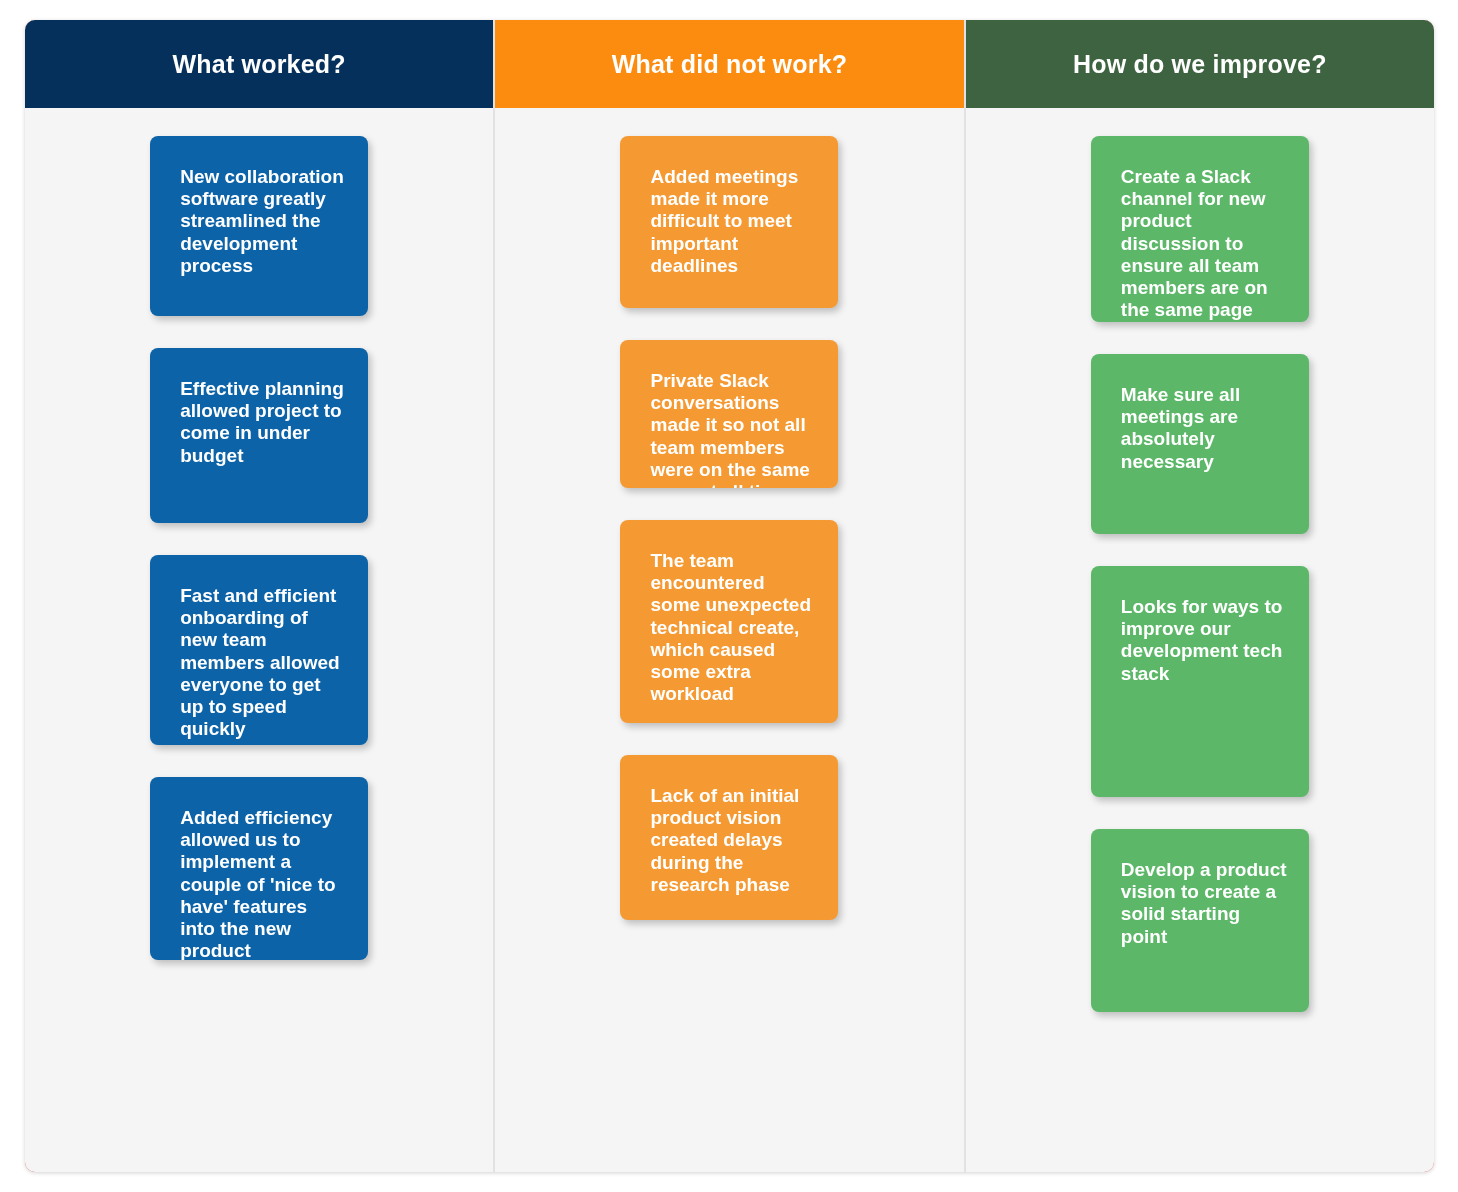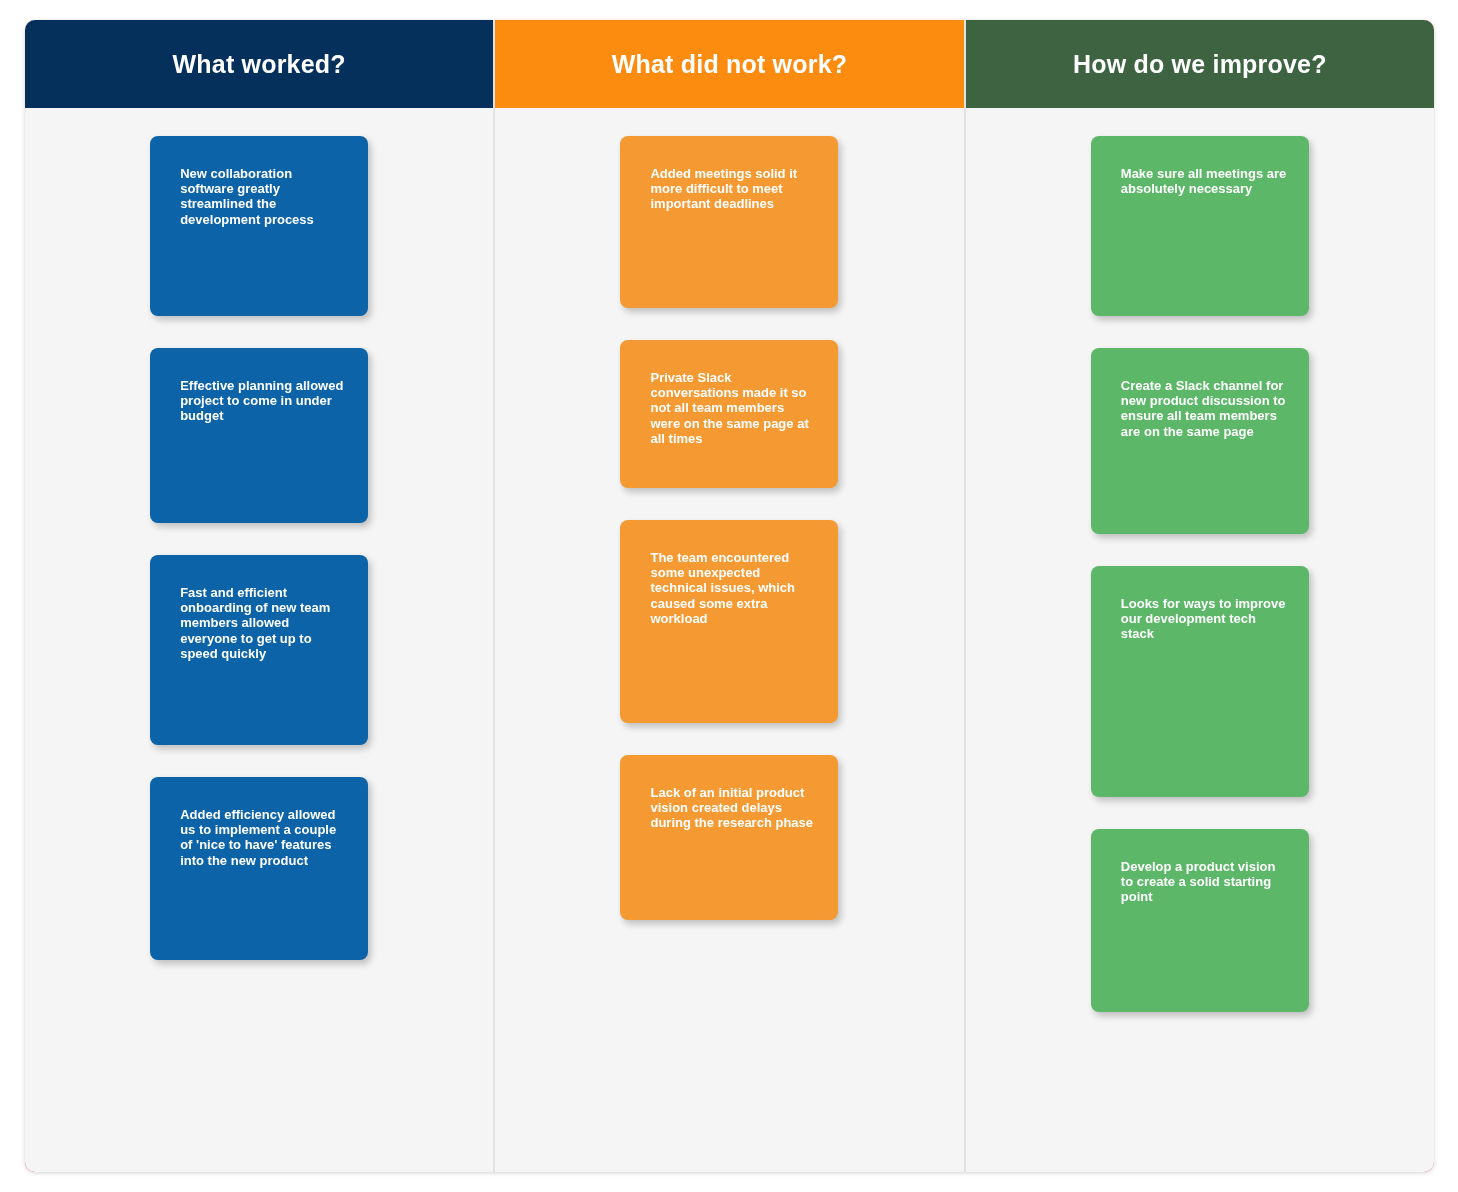--- a/index.html
+++ b/index.html
@@ -57,21 +57,21 @@
     display: flex;
     flex-direction: column;
     align-items: center;
   }
 
   .card {
     width: 218px;
     border-radius: 8px;
     padding: 30px 22px 0 30px;
     color: #ffffff;
-    font-size: 13px;
+    font-size: 19px;
     line-height: 1.17;
     font-weight: bold;
     box-shadow: 3px 4px 7px rgba(0,0,0,0.22);
     margin-bottom: 32px;
     overflow: hidden;
     word-wrap: break-word;
   }
 
   .card-text {
     display: block;
@@ -99,43 +99,43 @@
           <span class="card-text">Added efficiency allowed us to implement a couple of 'nice to have' features into the new product</span>
         </div>
       </div>
     </div>
     <div class="column">
       <div class="column-header" style="background: rgb(251, 140, 16);">
         <span>What did not work?</span>
       </div>
       <div class="column-body">
         <div class="card" style="background: rgb(245, 154, 51); color: rgb(255, 255, 255); height: 172px;">
-          <span class="card-text">Added meetings solid it more difficult to meet important deadlines</span>
+          <span class="card-text">Added meetings made it more difficult to meet important deadlines</span>
         </div>
         <div class="card" style="background: rgb(245, 154, 51); color: rgb(255, 255, 255); height: 148px;">
           <span class="card-text">Private Slack conversations made it so not all team members were on the same page at all times</span>
         </div>
         <div class="card" style="background: rgb(245, 154, 51); color: rgb(255, 255, 255); height: 203px;">
-          <span class="card-text">The team encountered some unexpected technical issues, which caused some extra workload</span>
+          <span class="card-text">The team encountered some unexpected technical create, which caused some extra workload</span>
         </div>
         <div class="card" style="background: rgb(245, 154, 51); color: rgb(255, 255, 255); height: 165px;">
           <span class="card-text">Lack of an initial product vision created delays during the research phase</span>
         </div>
       </div>
     </div>
     <div class="column">
       <div class="column-header" style="background: rgb(61, 99, 64);">
         <span>How do we improve?</span>
       </div>
       <div class="column-body">
+        <div class="card" style="background: rgb(92, 184, 104); color: rgb(255, 255, 255); height: 186px;">
+          <span class="card-text">Create a Slack channel for new product discussion to ensure all team members are on the same page</span>
+        </div>
         <div class="card" style="background: rgb(92, 184, 104); color: rgb(255, 255, 255); height: 180px;">
           <span class="card-text">Make sure all meetings are absolutely necessary</span>
-        </div>
-        <div class="card" style="background: rgb(92, 184, 104); color: rgb(255, 255, 255); height: 186px;">
-          <span class="card-text">Create a Slack channel for new product discussion to ensure all team members are on the same page</span>
         </div>
         <div class="card" style="background: rgb(92, 184, 104); color: rgb(255, 255, 255); height: 231px;">
           <span class="card-text">Looks for ways to improve our development tech stack</span>
         </div>
         <div class="card" style="background: rgb(92, 184, 104); color: rgb(255, 255, 255); height: 183px;">
           <span class="card-text">Develop a product vision to create a solid starting point</span>
         </div>
       </div>
     </div>
   </div>

